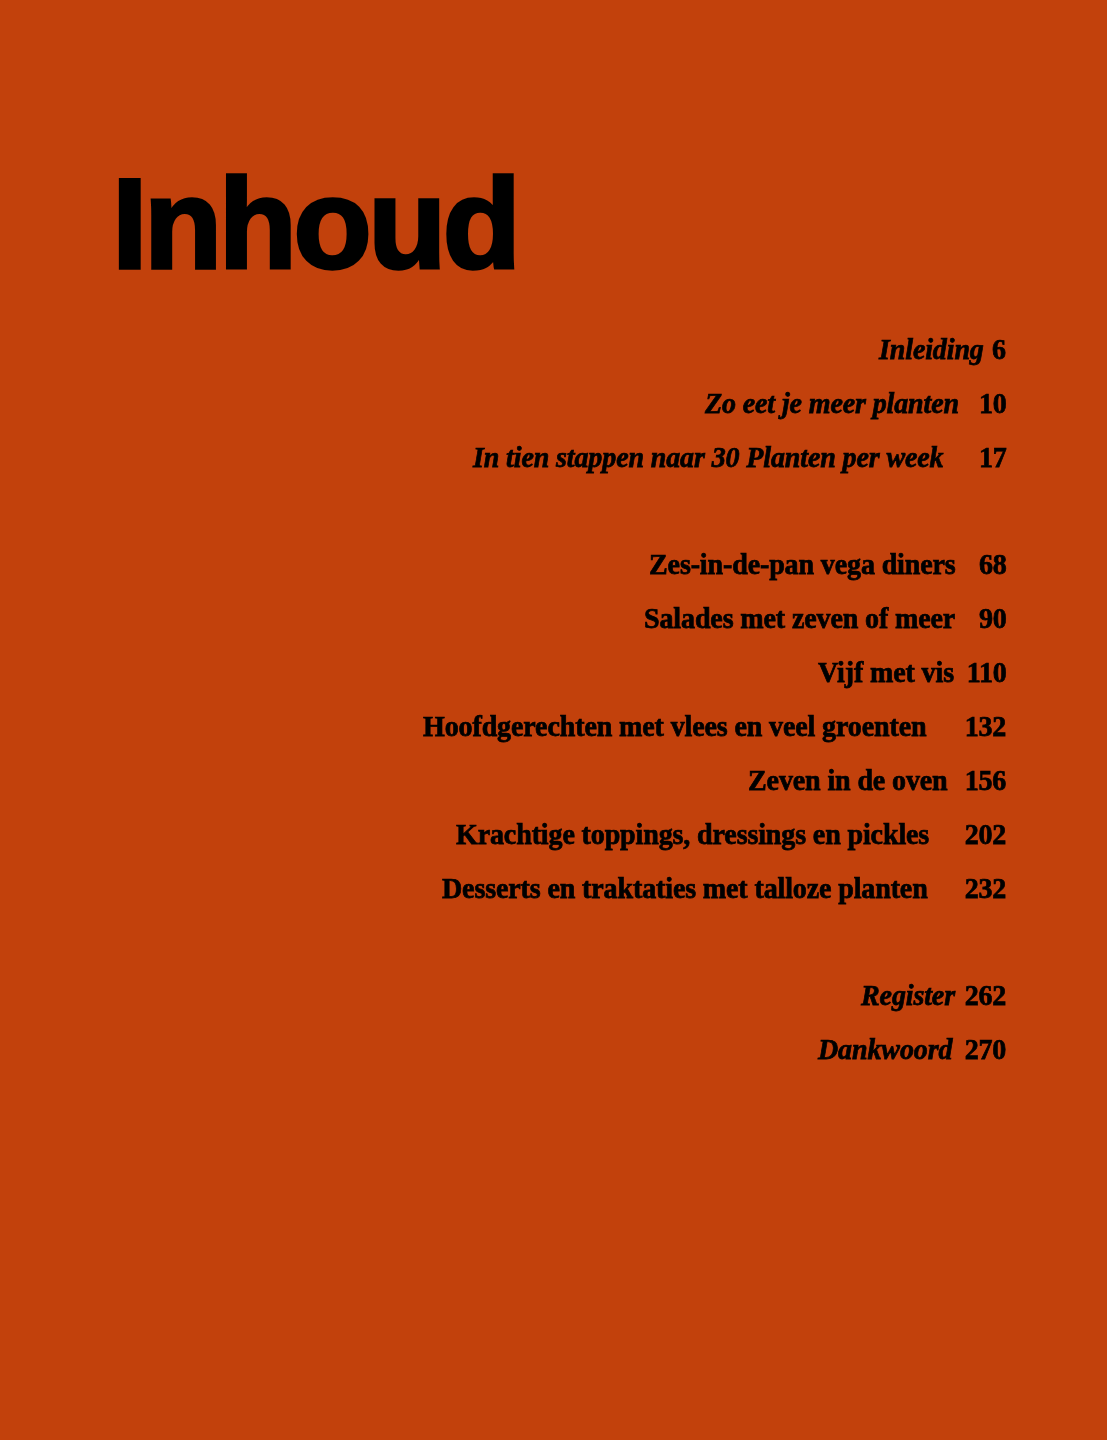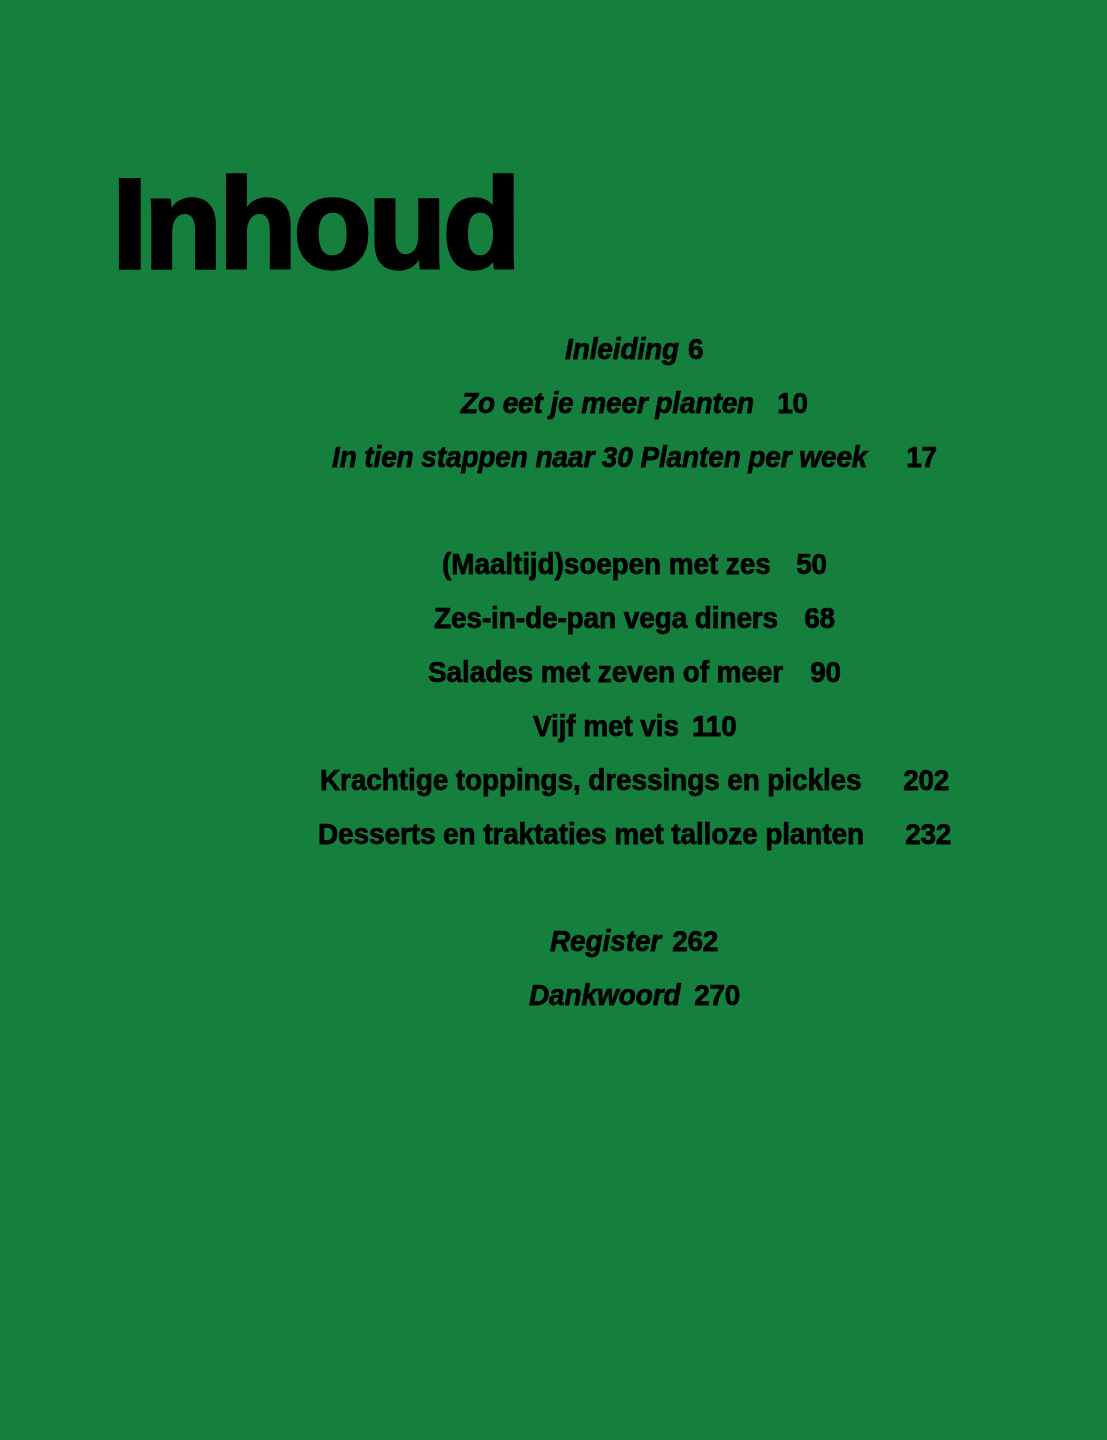--- a/index.html
+++ b/index.html
@@ -11,21 +11,21 @@
   body {
     font-family: "Liberation Sans", "DejaVu Sans", sans-serif;
     color: #000000;
     -webkit-font-smoothing: antialiased;
   }
 
   .page {
     position: relative;
     width: 1107px;
     height: 1440px;
-    background: #15803d;
+    background: #c2410c;
     overflow: hidden;
     box-sizing: border-box;
   }
 
   
   .page-title {
     position: absolute;
     left: 112px;
     top: 74px;
     font-family: "Liberation Sans", "DejaVu Sans", sans-serif;
@@ -51,24 +51,25 @@
   .toc-group {
     display: block;
   }
   .toc-group + .toc-group {
     margin-top: 53px;   
   }
 
   .toc-row {
     display: flex;
     align-items: baseline;
-    justify-content: center;
+    justify-content: flex-end;
     height: 54px;
     line-height: 54px;
     white-space: nowrap;
+    font-family: Liberation Serif, serif;
   }
 
   .toc-label {
     font-weight: 700;
     font-size: 30px;
     letter-spacing: -0.15px;
     color: #000000;
     -webkit-text-stroke: 0.75px #000000;
     paint-order: stroke fill;
     transform: scaleX(0.935);
@@ -111,34 +112,38 @@
           <span class="toc-label">Zo eet je meer planten</span>
           <span class="toc-page">10</span>
         </div>
         <div class="toc-row">
           <span class="toc-label">In tien stappen naar 30 Planten per week</span>
           <span class="toc-page">17</span>
         </div>
       </div>
       <div class="toc-group">
         <div class="toc-row">
-          <span class="toc-label">(Maaltijd)soepen met zes</span>
-          <span class="toc-page">50</span>
-        </div>
-        <div class="toc-row">
           <span class="toc-label">Zes-in-de-pan vega diners</span>
           <span class="toc-page">68</span>
         </div>
         <div class="toc-row">
           <span class="toc-label">Salades met zeven of meer</span>
           <span class="toc-page">90</span>
         </div>
         <div class="toc-row">
           <span class="toc-label">Vijf met vis</span>
           <span class="toc-page">110</span>
+        </div>
+        <div class="toc-row">
+          <span class="toc-label">Hoofdgerechten met vlees en veel groenten</span>
+          <span class="toc-page">132</span>
+        </div>
+        <div class="toc-row">
+          <span class="toc-label">Zeven in de oven</span>
+          <span class="toc-page">156</span>
         </div>
         <div class="toc-row">
           <span class="toc-label">Krachtige toppings, dressings en pickles</span>
           <span class="toc-page">202</span>
         </div>
         <div class="toc-row">
           <span class="toc-label">Desserts en traktaties met talloze planten</span>
           <span class="toc-page">232</span>
         </div>
       </div>

